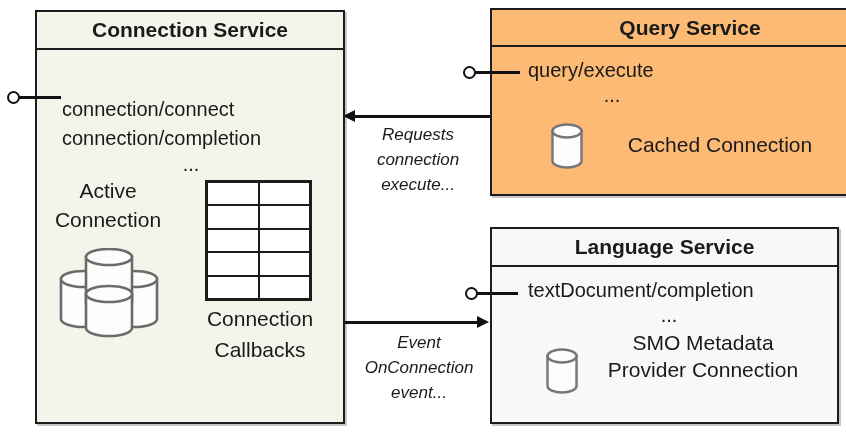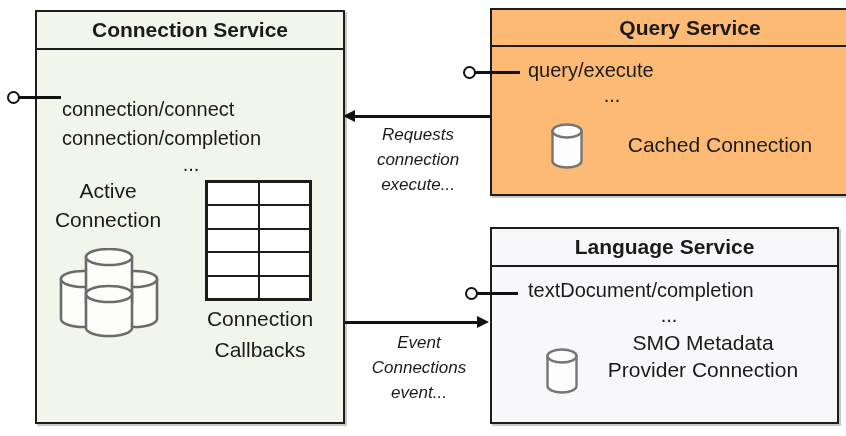--- a/index.html
+++ b/index.html
@@ -147,21 +147,21 @@
   <div class="flow-label" id="flow-label1">
     <div>Requests</div>
     <div>connection</div>
     <div>execute...</div>
   </div>
 
   <div class="arrow-line" id="arrow2-line"></div>
   <div class="arrow-head" id="arrow2-head"></div>
   <div class="flow-label" id="flow-label2">
     <div>Event</div>
-    <div>Connections</div>
+    <div>OnConnection</div>
     <div>event...</div>
   </div>
 
   <div class="lolli-line" id="lolli1-line"></div>
   <div class="lolli-circle" id="lolli1-circle"></div>
   <div class="lolli-line" id="lolli2-line"></div>
   <div class="lolli-circle" id="lolli2-circle"></div>
   <div class="lolli-line" id="lolli3-line"></div>
   <div class="lolli-circle" id="lolli3-circle"></div>
 

